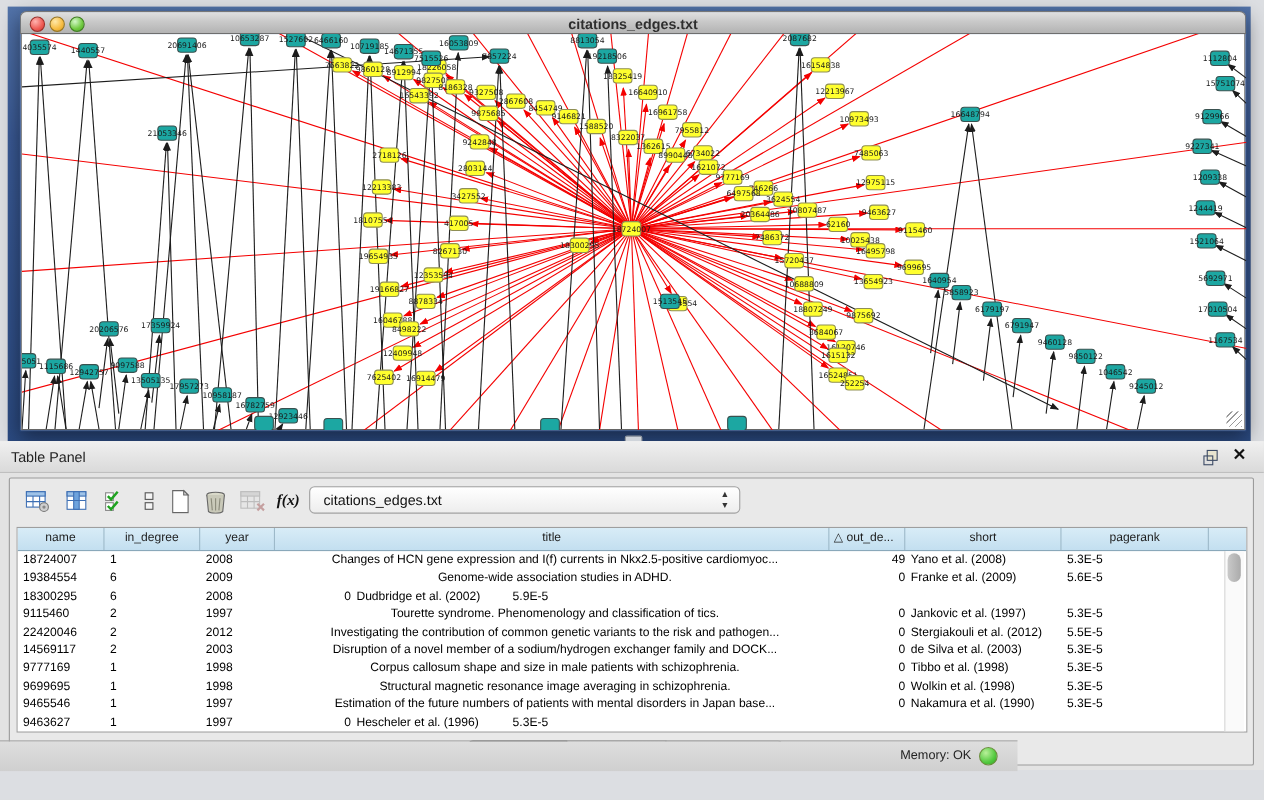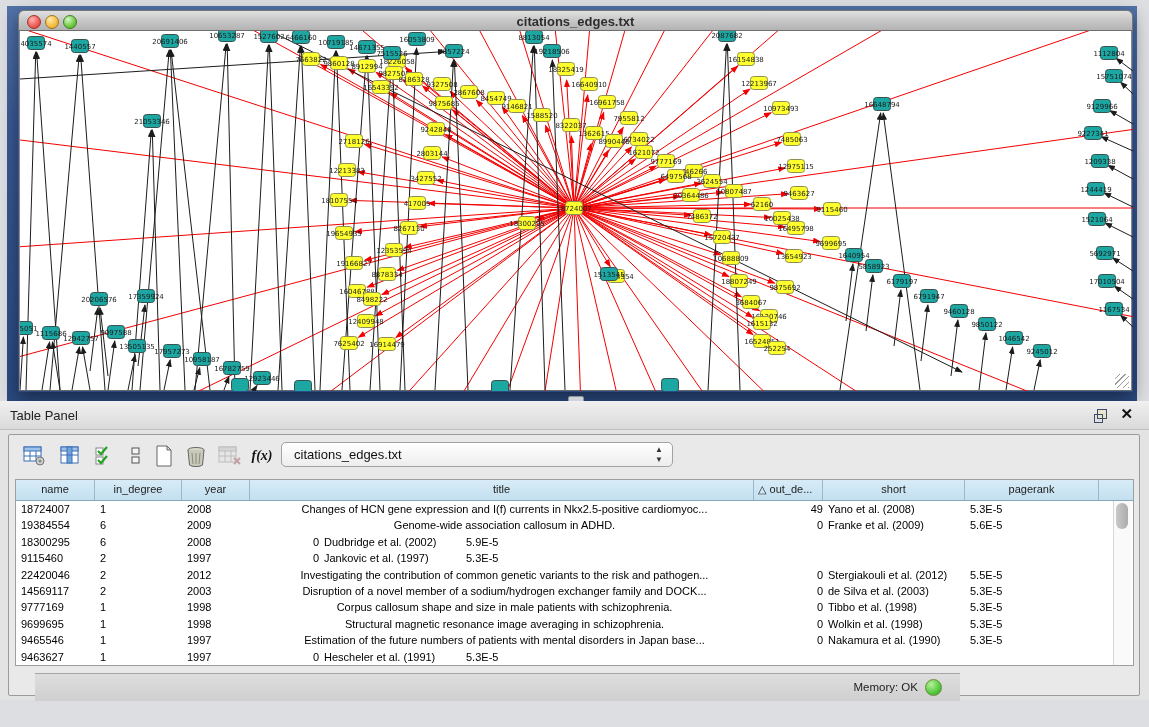--- a/index.html
+++ b/index.html
@@ -72,21 +72,21 @@
   
   #tabs{left:0;top:238px;width:1119px;text-align:center;}
   .tab{display:inline-block;padding:2.5px 13px 3.5px;font-size:12.5px;color:#111;
        background:linear-gradient(180deg,#ffffff,#ebebeb);border:1px solid #989898;border-left:0;}
   .tab:first-child{border-left:1px solid #989898;border-radius:5px 0 0 5px;}
   .tab:last-child{border-radius:0 5px 5px 0;}
   .tab.selected{background:linear-gradient(180deg,#8d8d8d,#686868);color:#e6e6e6;border-color:#5c5c5c;}
 
   
   #statusbar{left:0;top:272px;width:925px;height:27px;background:linear-gradient(180deg,#dedede,#cfcfcf);
-     border-top:1px solid #a5a5a5;margin-left:35px;}
+     border-top:1px solid #a5a5a5;}
   #memory-label{position:absolute;right:42px;top:7px;font-size:11.5px;color:#222;}
   #memory-dot{position:absolute;right:18px;top:5px;width:15px;height:15px;border-radius:50%;
      border:1px solid #6a8f3c;background:radial-gradient(circle at 35% 30%,#b9f09a,#52c93e 60%,#2f9e27);}
 </style>
 </head>
 <body>
 
 <div id="desktop" class="abs">
   <div id="net-window" class="abs">
     <div id="titlebar" class="abs">
@@ -850,37 +850,38 @@
             <div class="td c2">2008</div>
             <div class="td c3">Changes of HCN gene expression and I(f) currents in Nkx2.5-positive cardiomyoc...</div>
             <div class="td c4">49</div>
             <div class="td c5">Yano et al. (2008)</div>
             <div class="td c6">5.3E-5</div>
           </div>
           <div class="tr">
             <div class="td c0">19384554</div>
             <div class="td c1">6</div>
             <div class="td c2">2009</div>
-            <div class="td c3">Genome-wide association callosum in ADHD.</div>
+            <div class="td c3">Genome-wide association studies in ADHD.</div>
             <div class="td c4">0</div>
             <div class="td c5">Franke et al. (2009)</div>
             <div class="td c6">5.6E-5</div>
           </div>
           <div class="tr">
             <div class="td c0">18300295</div>
             <div class="td c1">6</div>
             <div class="td c2">2008</div>
             <div class="td c4">0</div>
             <div class="td c5">Dudbridge et al. (2002)</div>
             <div class="td c6">5.9E-5</div>
           </div>
           <div class="tr">
             <div class="td c0">9115460</div>
             <div class="td c1">2</div>
             <div class="td c2">1997</div>
+            <div class="td c3">Tourette syndrome. Phenomenology and classification of tics.</div>
             <div class="td c4">0</div>
             <div class="td c5">Jankovic et al. (1997)</div>
             <div class="td c6">5.3E-5</div>
           </div>
           <div class="tr">
             <div class="td c0">22420046</div>
             <div class="td c1">2</div>
             <div class="td c2">2012</div>
             <div class="td c3">Investigating the contribution of common genetic variants to the risk and pathogen...</div>
             <div class="td c4">0</div>
@@ -921,21 +922,21 @@
             <div class="td c3">Estimation of the future numbers of patients with mental disorders in Japan base...</div>
             <div class="td c4">0</div>
             <div class="td c5">Nakamura et al. (1990)</div>
             <div class="td c6">5.3E-5</div>
           </div>
           <div class="tr">
             <div class="td c0">9463627</div>
             <div class="td c1">1</div>
             <div class="td c2">1997</div>
             <div class="td c4">0</div>
-            <div class="td c5">Hescheler et al. (1991)</div>
+            <div class="td c5">Hescheler et al. (1996)</div>
             <div class="td c6">5.3E-5</div>
           </div>
         </div>
       <div id="vscroll">
         <div id="vthumb"></div>
       </div>
     </div>
 
     <div id="tabs" class="abs"><span class="tab selected">Node Table</span><span class="tab">Edge Table</span><span class="tab">Network Table</span></div>
   </div>

